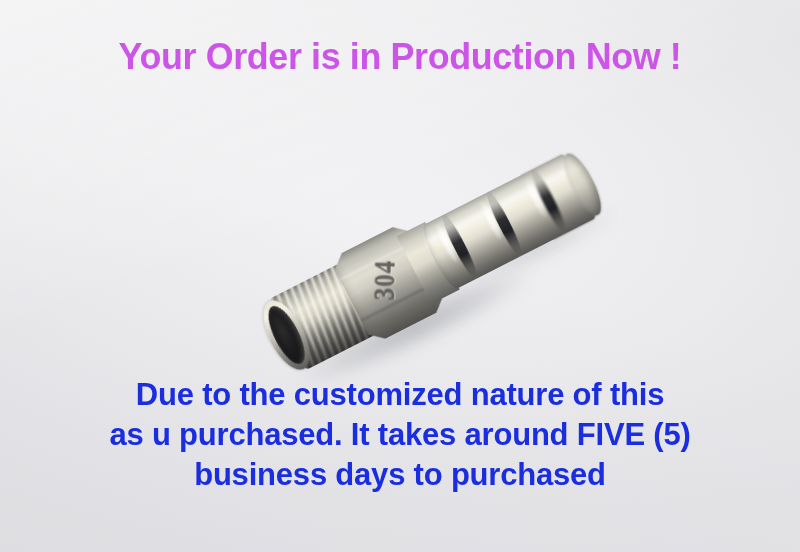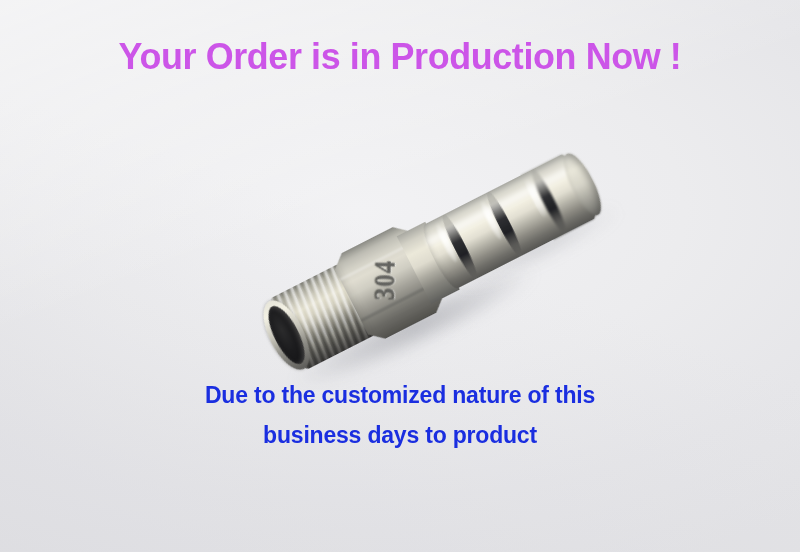--- a/index.html
+++ b/index.html
@@ -326,21 +326,21 @@
   }
 
   
   #body-copy {
     position: absolute;
     top: 375px;
     left: 0;
     width: 800px;
     text-align: center;
     color: #1a2ee0;
-    font-size: 23px;
+    font-size: 31px;
     font-weight: bold;
     line-height: 40px;
     letter-spacing: -0.2px;
   }
   #body-copy .line {
     display: block;
     white-space: nowrap;
   }
 </style>
 </head>
@@ -381,16 +381,17 @@
       <div class="barb-ridge-hi r3"></div>
       <div class="barb-groove g3"></div>
       <div class="barb-cap"></div>
 
       <div class="dof-blur"></div>
     </div>
   </div>
 
   <div id="body-copy">
     <span class="line">Due to the customized nature of this</span>
-    <span class="line">business days to product</span>
+    <span class="line">as u purchased. It takes around FIVE (5)</span>
+    <span class="line">business days to purchased</span>
   </div>
 
 </div>
 
 </body></html>

